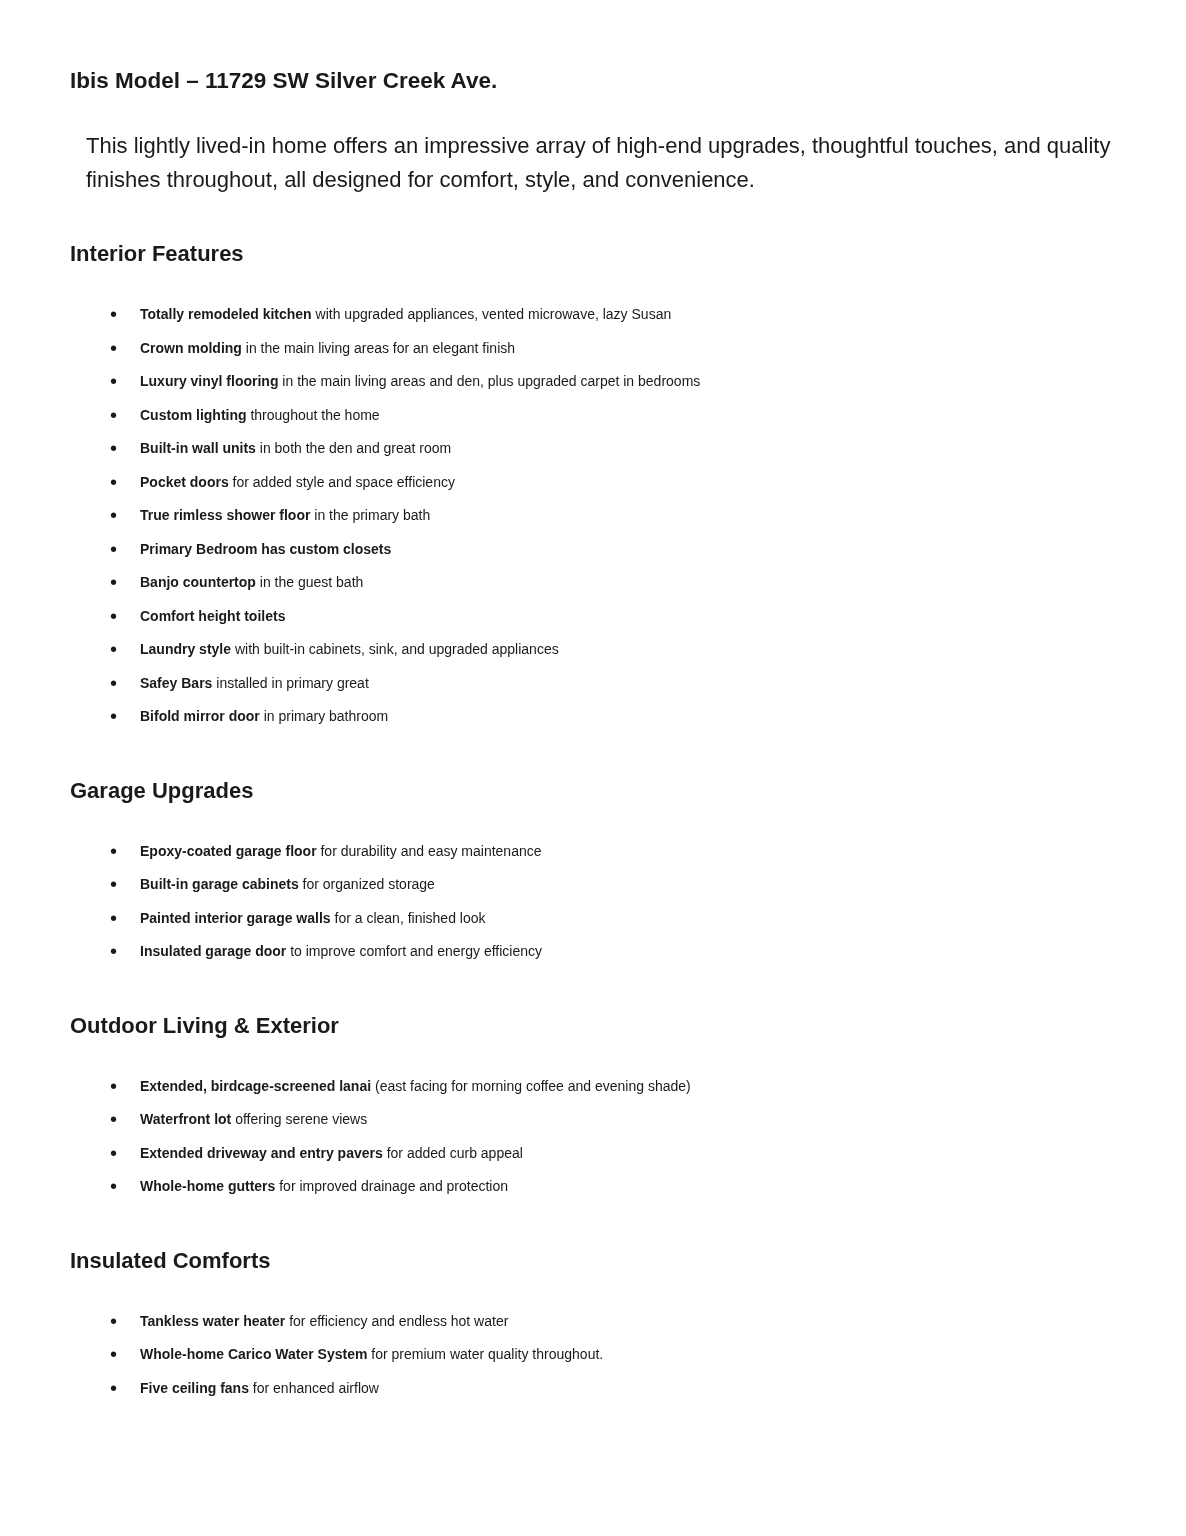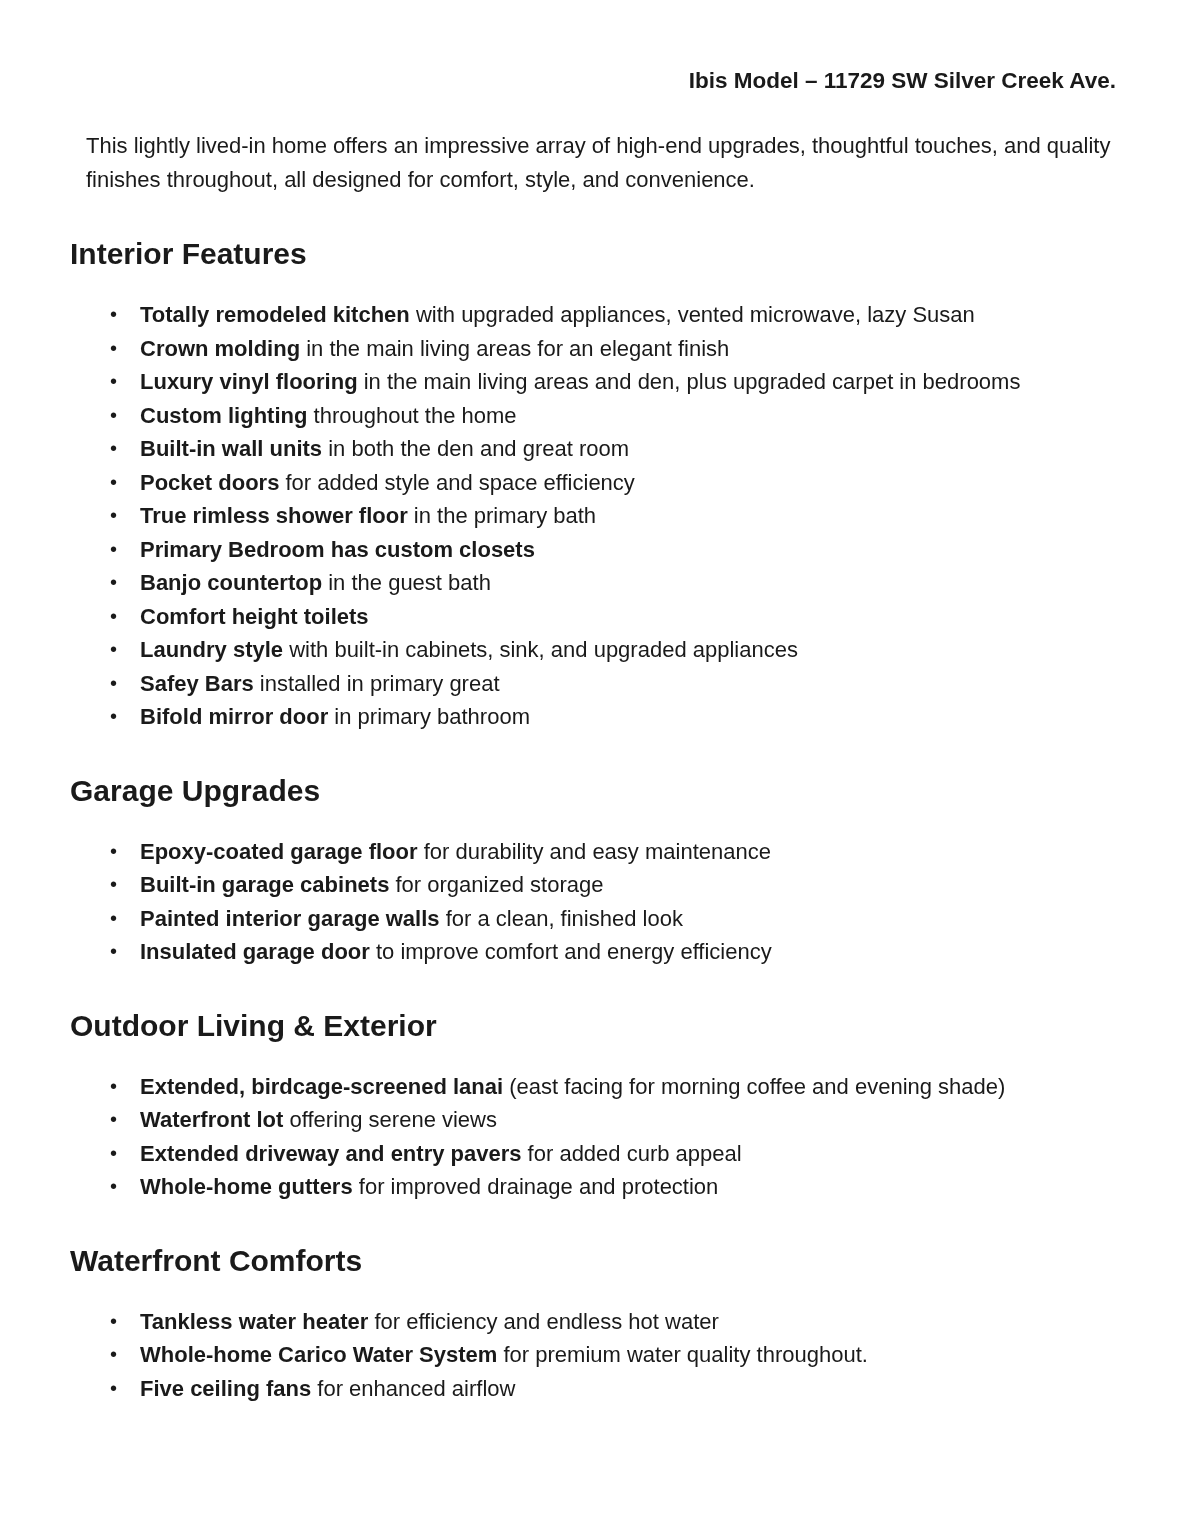--- a/index.html
+++ b/index.html
@@ -15,46 +15,46 @@
     box-sizing: border-box;
   }
   .page {
     box-sizing: border-box;
     width: 1186px;
     min-height: 1536px;
     padding: 64px 70px 60px 70px;
     background: #ffffff;
   }
   .doc-title {
-    text-align: right;
+    text-align: left;
     font-weight: bold;
     font-size: 22.5px;
     line-height: 33px;
     margin: 0;
   }
   .intro {
     font-size: 22px;
     line-height: 34px;
     margin: 32px 0 0 16px;
   }
   .section-heading {
-    font-size: 30px;
+    font-size: 22px;
     font-weight: bold;
     line-height: 33px;
     margin: 40px 0 0 0;
   }
   ul.feature-list {
     list-style: none;
     margin: 28px 0 0 0;
     padding: 0;
   }
   ul.feature-list li {
     position: relative;
     padding-left: 70px;
-    font-size: 22px;
+    font-size: 14px;
     line-height: 33.5px;
     margin: 0;
   }
   ul.feature-list li::before {
     content: "\2022";
     position: absolute;
     left: 40px;
     top: 0;
     font-size: 20px;
   }
@@ -104,21 +104,21 @@
     <h2 class="section-heading">Outdoor Living &amp; Exterior</h2>
     <ul class="feature-list">
         <li><span class="b">Extended, birdcage-screened lanai</span><span> (east facing for morning coffee and evening shade)</span></li>
         <li><span class="b">Waterfront lot</span><span> offering serene views</span></li>
         <li><span class="b">Extended driveway and entry pavers</span><span> for added curb appeal</span></li>
         <li><span class="b">Whole-home gutters</span><span> for improved drainage and protection</span></li>
       </ul>
   </div>
 
   <div class="section">
-    <h2 class="section-heading">Waterfront Comforts</h2>
+    <h2 class="section-heading">Insulated Comforts</h2>
     <ul class="feature-list">
         <li><span class="b">Tankless water heater</span><span> for efficiency and endless hot water</span></li>
         <li><span class="b">Whole-home Carico Water System</span><span> for premium water quality throughout.</span></li>
         <li><span class="b">Five ceiling fans</span><span> for enhanced airflow</span></li>
       </ul>
   </div>
 
 </div>
 
 </body></html>

